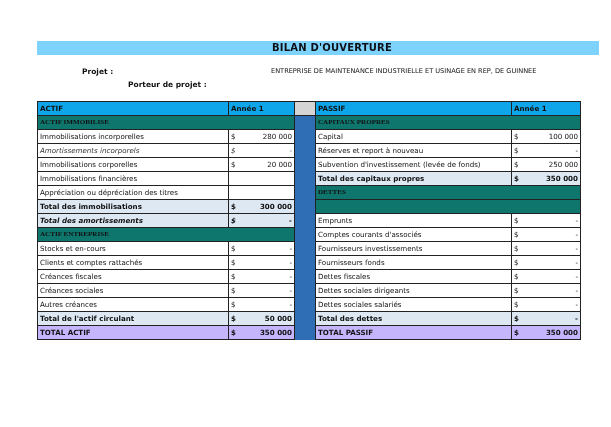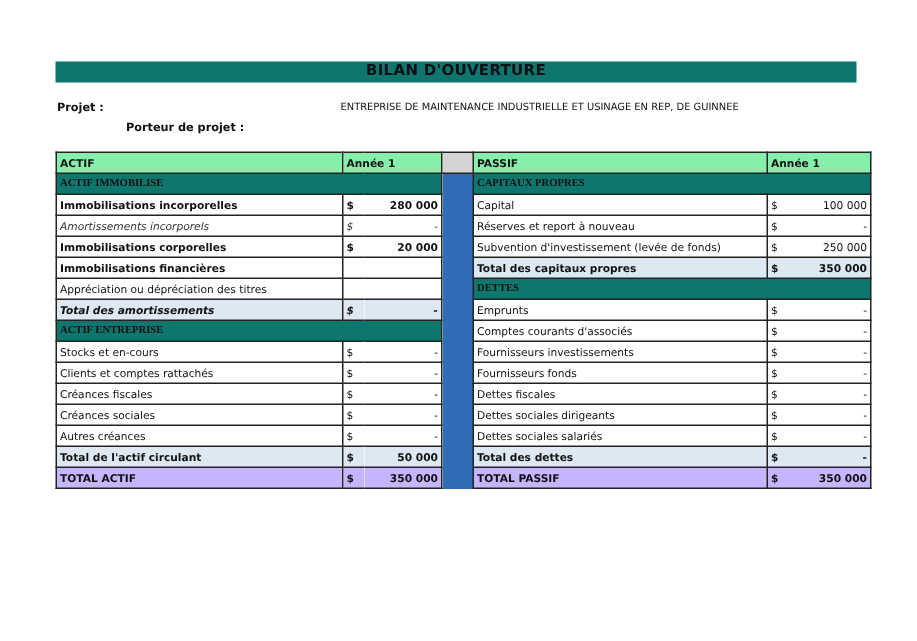--- a/index.html
+++ b/index.html
@@ -1,40 +1,40 @@
 <!DOCTYPE html>
 <html><head>
 <meta charset="utf-8">
 <style>
   html, body { margin:0; padding:0; background:#ffffff; }
   body { width:611px; height:427px; position:relative; overflow:hidden;
          font-family:"DejaVu Sans", sans-serif; color:#111; }
   .title-bar { position:absolute; left:37px; top:41px; width:534px; height:14px;
-               background:#0f766e; text-align:center; font-weight:bold; font-size:10px;
-               line-height:14px; color:#0d1016; letter-spacing:0.2px; }
-  .meta { position:absolute; font-size:7.5px; }
+               background:#7dd3fc; text-align:center; font-weight:bold; font-size:10px;
+               line-height:14px; color:#0d1016; letter-spacing:0.2px;padding-left:28px; }
+  .meta { position:absolute; font-size:7.5px;margin-left:44px; }
   .meta-label { font-weight:bold; }
   .proj-label { left:38px; top:67px; }
   .porteur-label { left:38px; top:80px;padding-left:46px; }
   .proj-value { left:227px; top:67px; font-size:6.6px; }
   table.bilan { position:absolute; left:37px; top:101px; border-collapse:collapse;
                 table-layout:fixed; font-size:7.1px; }
   table.bilan td { height:13px; padding:0 2px; border:1px solid #222; white-space:nowrap;
                    overflow:hidden; line-height:13px; }
   .c-label { width:186px; }
   .c-cur { width:10px; border-right:none !important; }
   .c-val { width:47px; text-align:right; border-left:none !important; }
   .c-gap { width:16px; background:#2f6db5; border-top:none !important; border-bottom:none !important; }
   .c-gap.head { background:#d4d4d4; border:1px solid #222 !important; }
   .c-rlabel { width:191px; }
   .c-rcur { width:10px; border-right:none !important; }
   .c-rval { width:50px; text-align:right; border-left:none !important;margin-top:33px; }
-  .hdr td { background:#86efac; font-weight:bold; }
+  .hdr td { background:#0ea5e9; font-weight:bold; }
   .sect { background:#0f766e; font-weight:bold;font-family:Liberation Serif, serif; }
-  .bold { font-weight:bold;margin-top:20px; }
+  .bold { font-weight:normal;margin-top:20px; }
   .ital { font-style:italic; color:#333; }
   .bolditalic { font-weight:bold; font-style:italic; }
   .total { background:#dde8f3; font-weight:bold; }
   .grand { background:#c4b5fd; font-weight:bold; }
   .thin { font-weight:normal; }
 </style>
 </head>
 <body>
 
 <div class="title-bar">BILAN D'OUVERTURE</div>
@@ -92,20 +92,27 @@
         <td class="c-rlabel total">Total des capitaux propres</td>
         <td class="c-rcur total">$</td>
         <td class="c-rval total">350 000</td>
       </tr>
       <tr>
         <td class="c-label thin">Appréciation ou dépréciation des titres</td>
         <td class="c-cur thin"></td>
         <td class="c-val thin"></td>
         <td class="c-gap"></td>
         <td colspan="3" class="c-rlabel sect">DETTES</td>
+      </tr>
+      <tr>
+        <td class="c-label total">Total des immobilisations</td>
+        <td class="c-cur total">$</td>
+        <td class="c-val total">300 000</td>
+        <td class="c-gap"></td>
+        <td colspan="3" class="c-rlabel sect"></td>
       </tr>
       <tr>
         <td class="c-label total bolditalic">Total des amortissements</td>
         <td class="c-cur total bolditalic">$</td>
         <td class="c-val total bolditalic">-</td>
         <td class="c-gap"></td>
         <td class="c-rlabel thin">Emprunts</td>
         <td class="c-rcur thin">$</td>
         <td class="c-rval thin">-</td>
       </tr>

